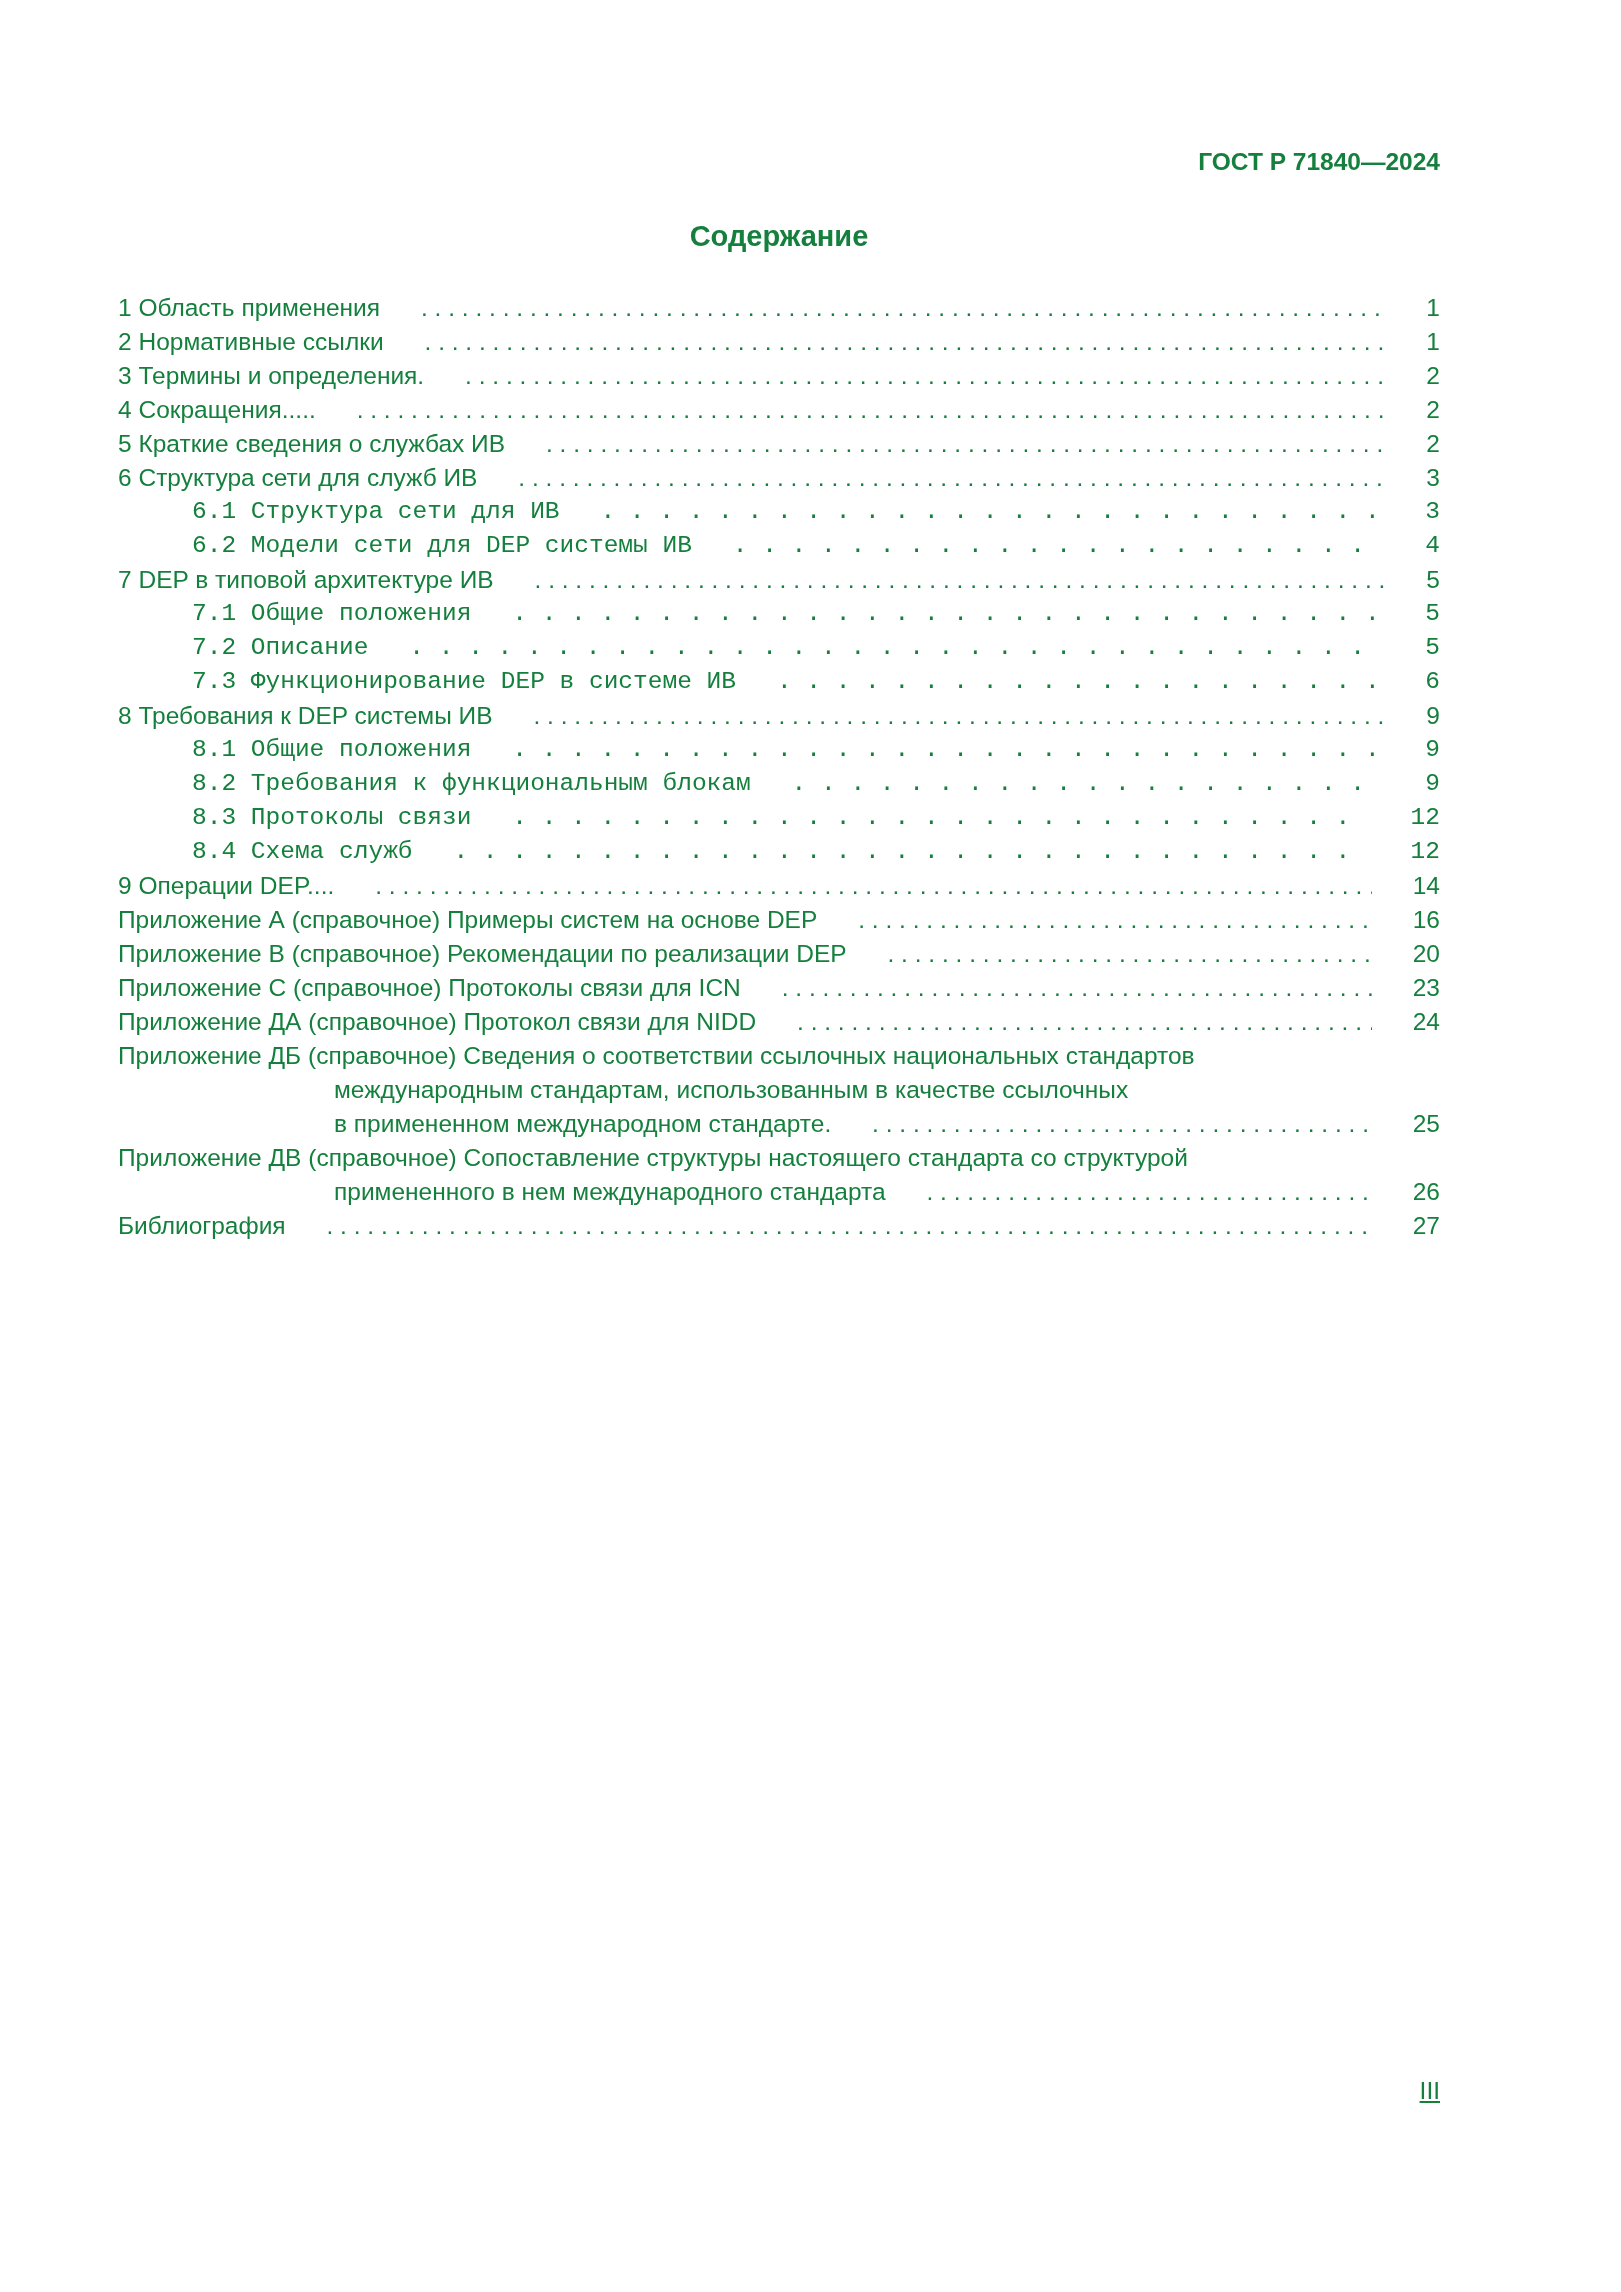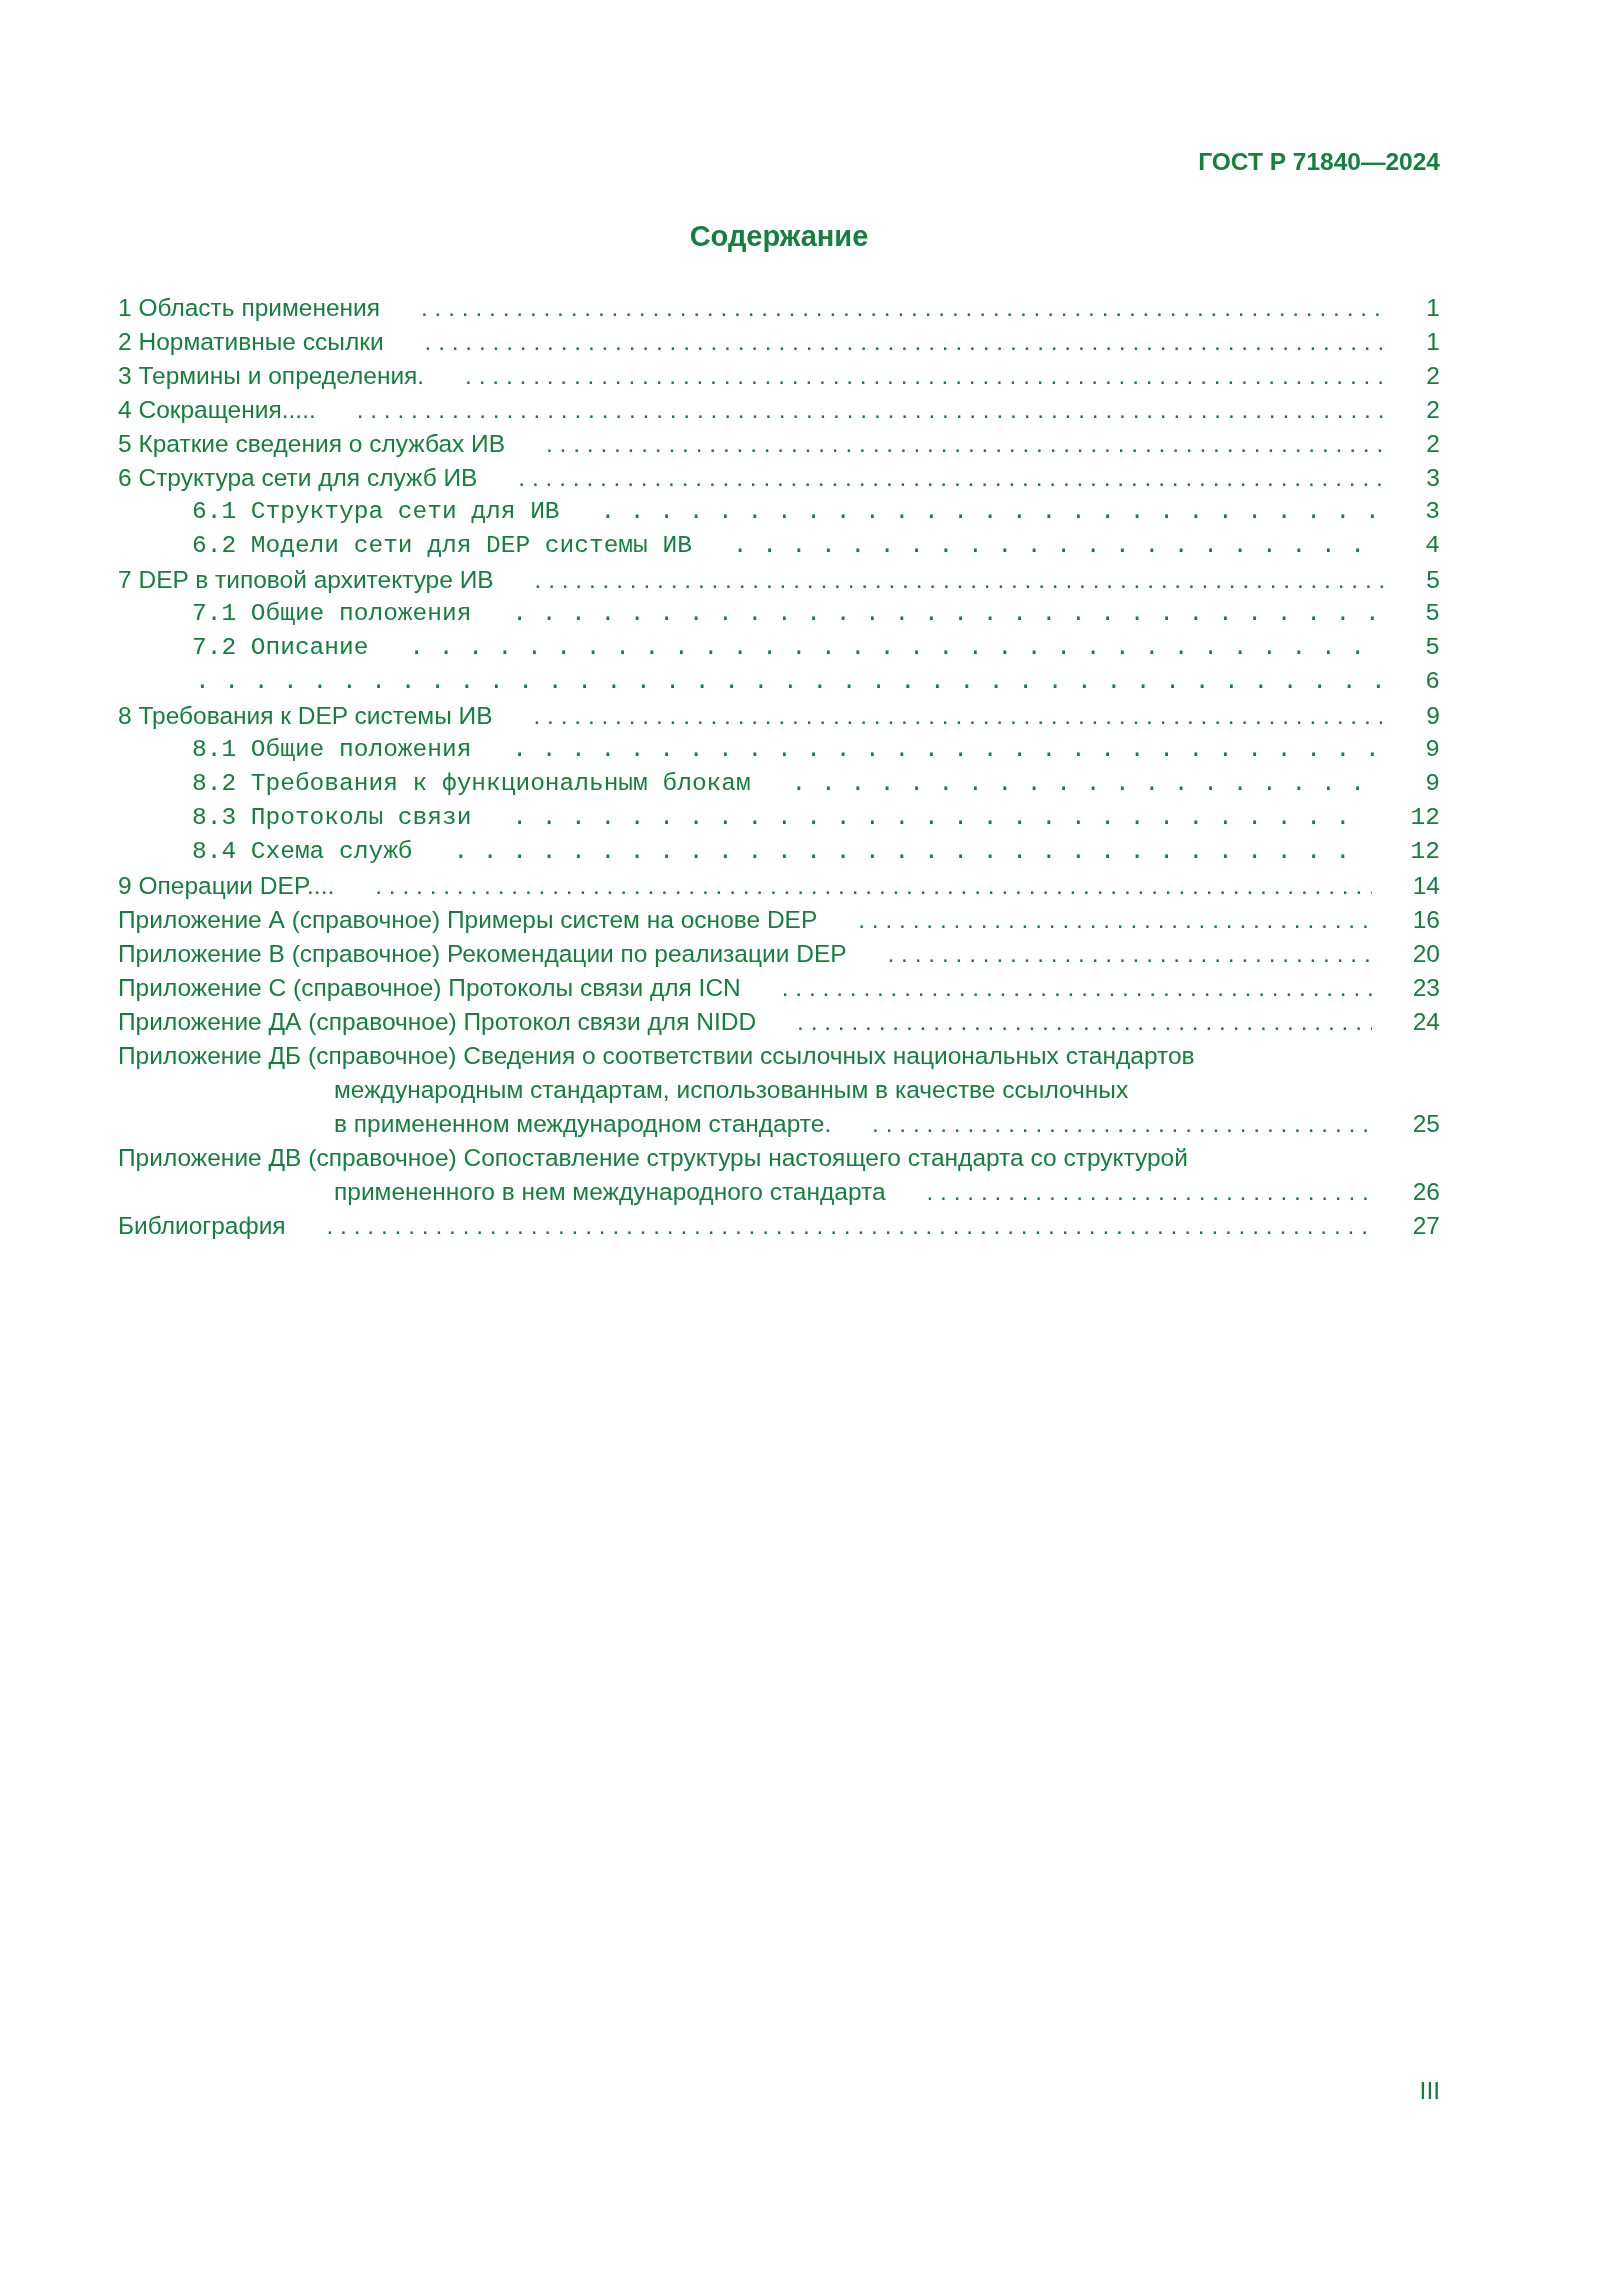--- a/index.html
+++ b/index.html
@@ -56,20 +56,21 @@
   }
   .pg { flex: 0 0 auto; }
   .page-footer {
     position: absolute;
     top: 2076px;
     left: 118px;
     width: 1322px;
     text-align: right;
     font-size: 24.5px;
     line-height: 29px;
+    text-decoration: underline;
   }
 </style>
 </head>
 <body>
 
 <div class="page">
   <div class="content">
     <div class="doc-header">ГОСТ Р 71840—2024</div>
     <div class="doc-title">Содержание</div>
     <div class="toc">
@@ -145,20 +146,21 @@
         </div>
         <div class="entry indent">
           <div class="line">
             <span class="t">7.2 Описание</span>
             <span class="leader">. . . . . . . . . . . . . . . . . . . . . . . . . . . . . . . . . . . . . . . . . . . . . . . . . . . . . . . . . . . . . . . . . . . . . . . . . . . . . . . . . . . . . . . . . . . . . . . . . . . . . . . . . . . . . . . . . . . . . . . . . . . . . . . . . . . . . . . . . . . . . . . . . . . . . . . . . . . . . . . . . . . . . . . . . . . . . . . . . . . . . . . . . . . . . . . . . . . . . . . . . . . . . . . . . . . . . . . . . . . . . . . . . . . . . . . . . . . . . . . . . . . . . . . . . . . . . . . . . . . . . . . . . . . . . . . . . . . . . . . . . . . . . . . . . . . . . . . . . . . . </span>
             <span class="pg">5</span>
           </div>
         </div>
         <div class="entry indent">
           <div class="line">
+            <span class="t">7.3 Функционирование DEP в системе ИВ</span>
             <span class="leader">. . . . . . . . . . . . . . . . . . . . . . . . . . . . . . . . . . . . . . . . . . . . . . . . . . . . . . . . . . . . . . . . . . . . . . . . . . . . . . . . . . . . . . . . . . . . . . . . . . . . . . . . . . . . . . . . . . . . . . . . . . . . . . . . . . . . . . . . . . . . . . . . . . . . . . . . . . . . . . . . . . . . . . . . . . . . . . . . . . . . . . . . . . . . . . . . . . . . . . . . . . . . . . . . . . . . . . . . . . . . . . . . . . . . . . . . . . . . . . . . . . . . . . . . . . . . . . . . . . . . . . . . . . . . . . . . . . . . . . . . . . . . . . . . . . . . . . . . . . . . </span>
             <span class="pg">6</span>
           </div>
         </div>
         <div class="entry">
           <div class="line">
             <span class="t">8 Требования к DEP системы ИВ</span>
             <span class="leader">. . . . . . . . . . . . . . . . . . . . . . . . . . . . . . . . . . . . . . . . . . . . . . . . . . . . . . . . . . . . . . . . . . . . . . . . . . . . . . . . . . . . . . . . . . . . . . . . . . . . . . . . . . . . . . . . . . . . . . . . . . . . . . . . . . . . . . . . . . . . . . . . . . . . . . . . . . . . . . . . . . . . . . . . . . . . . . . . . . . . . . . . . . . . . . . . . . . . . . . . . . . . . . . . . . . . . . . . . . . . . . . . . . . . . . . . . . . . . . . . . . . . . . . . . . . . . . . . . . . . . . . . . . . . . . . . . . . . . . . . . . . . . . . . . . . . . . . . . . . . </span>
             <span class="pg">9</span>
           </div>

